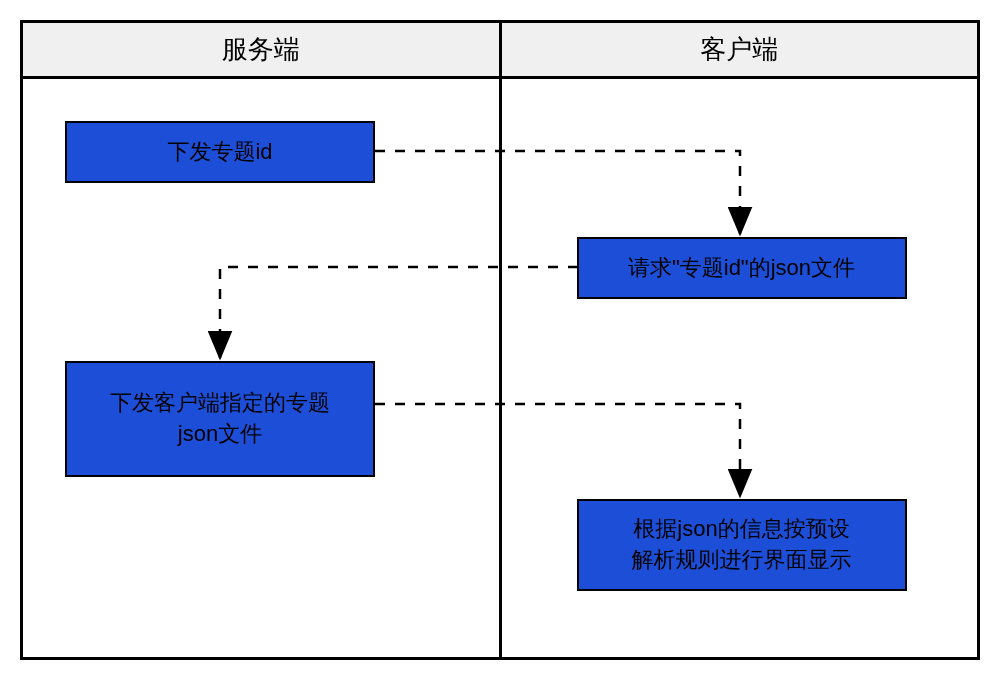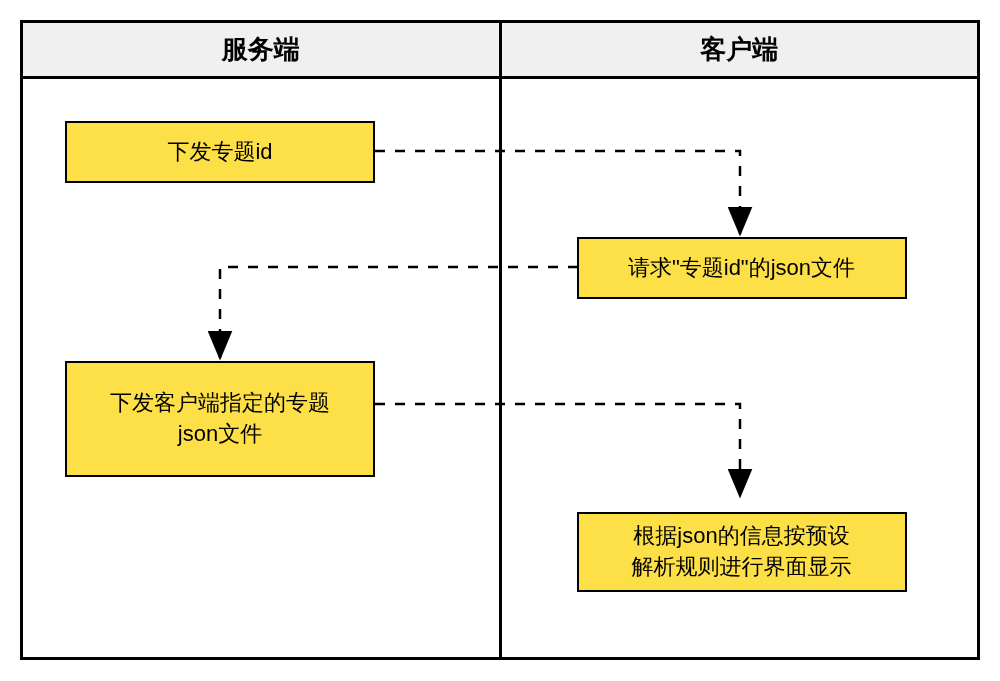--- a/index.html
+++ b/index.html
@@ -23,34 +23,34 @@
       height: 100%;
       border-collapse: collapse;
     }
     .swimlane-header {
       height: 56px;
     }
     .header-cell {
       border: 3px solid #000;
       background: #f0f0f0;
       text-align: center;
-      font-weight: bold;
+      font-weight: normal;
       font-size: 26px;
       width: 50%;
     }
     .body-cell {
       border: 3px solid #000;
       position: relative;
       vertical-align: top;
       width: 50%;
     }
     .node {
       position: absolute;
       border: 2px solid #000;
-      background: #fde047;
+      background: #1d4ed8;
       display: flex;
       align-items: center;
       justify-content: center;
       text-align: center;
       font-size: 22px;
       line-height: 1.4;
       padding: 8px;
     }
     .node1 {
       left: 42px;
@@ -67,22 +67,21 @@
     .node3 {
       left: 42px;
       top: 282px;
       width: 310px;
       height: 116px;
     }
     .node4 {
       left: 75px;
       top: 420px;
       width: 330px;
-      height: 80px;
-      margin-top: 13px;
+      height: 92px;
     }
     .arrow-svg {
       position: absolute;
       top: 0;
       left: 0;
       width: 100%;
       height: 100%;
       pointer-events: none;
       z-index: 1;
     }

